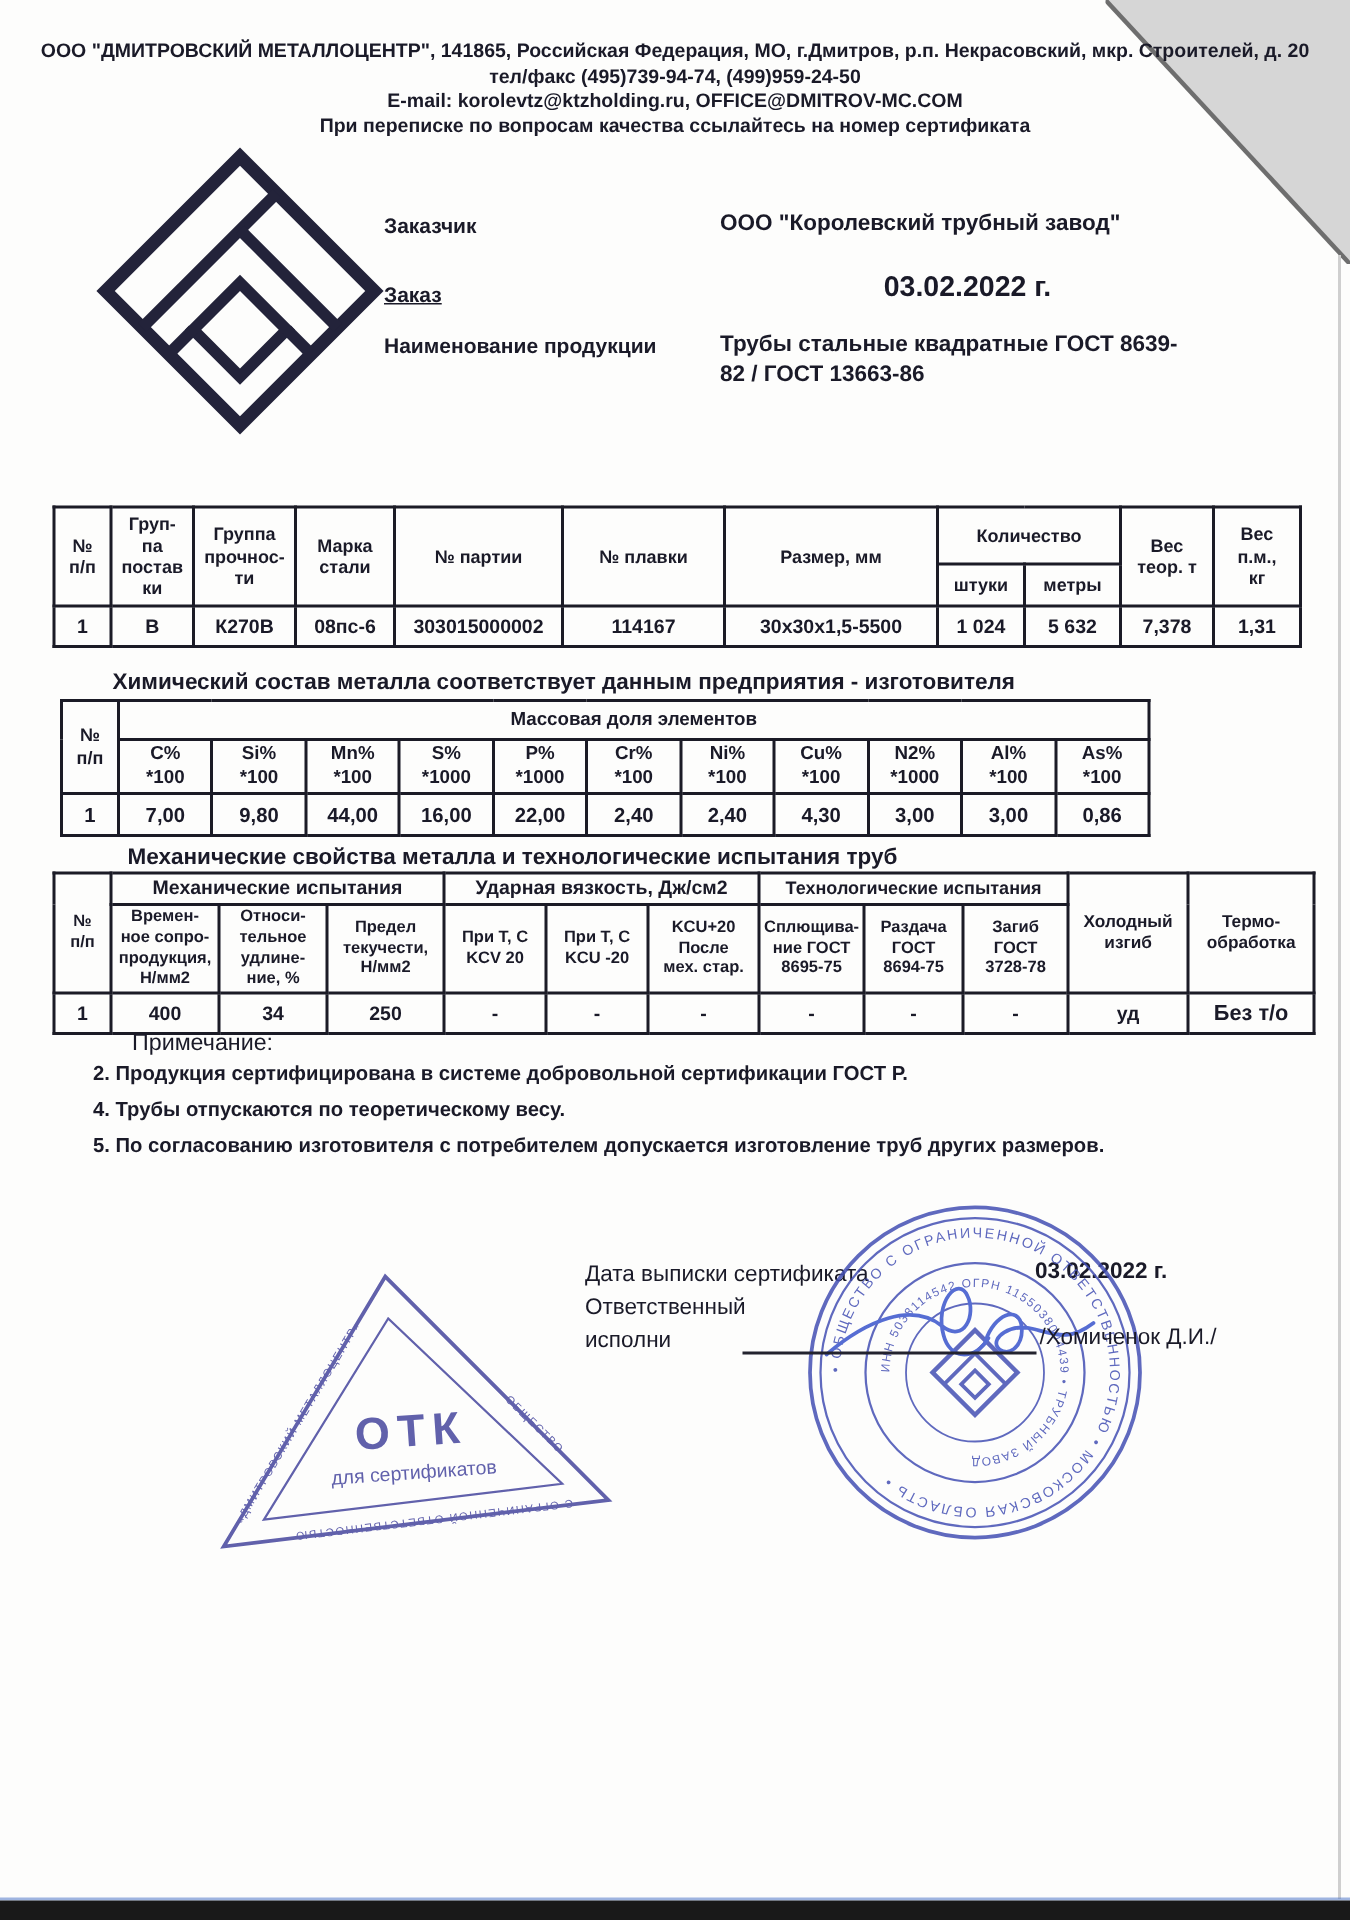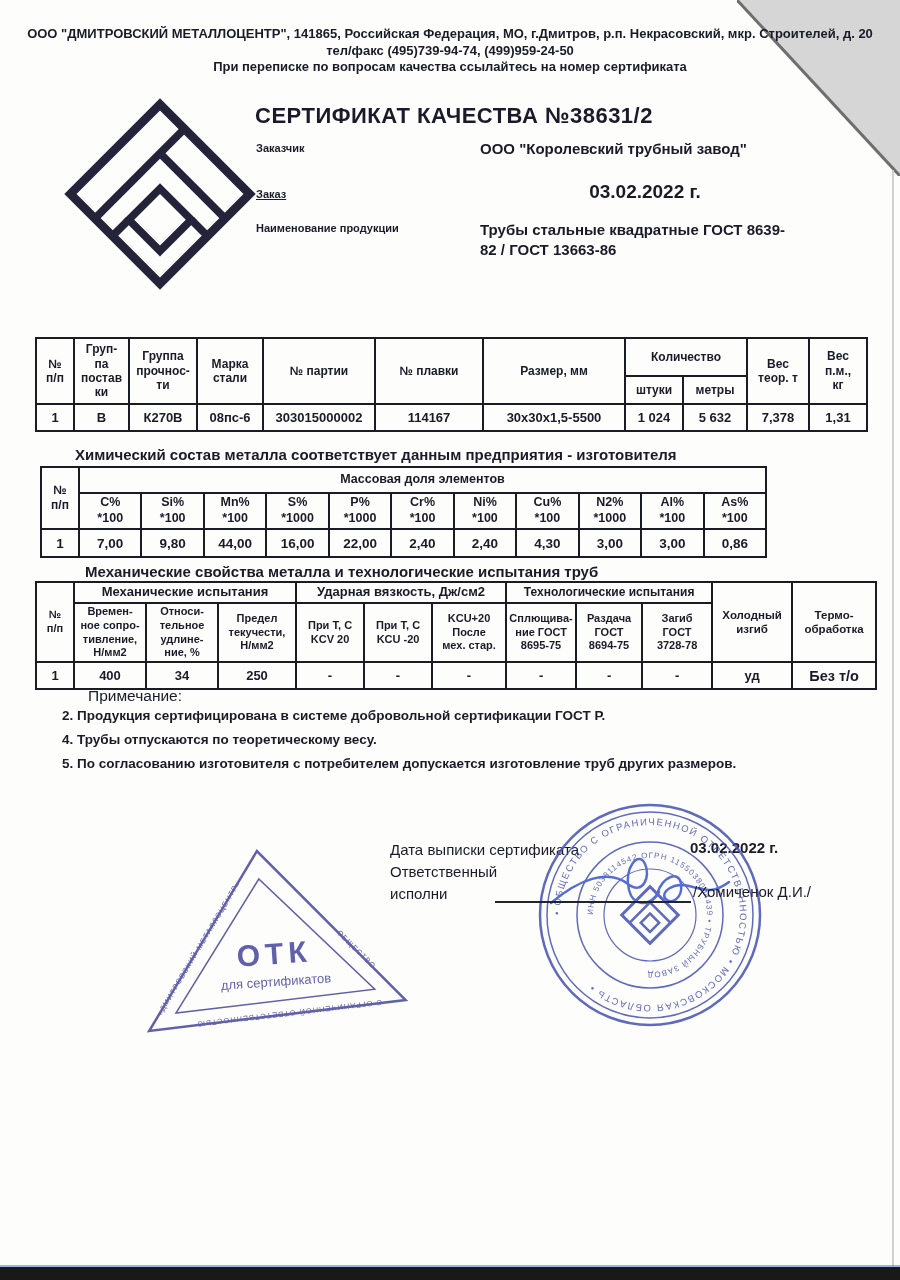--- a/index.html
+++ b/index.html
@@ -4,21 +4,21 @@
 <style>
   html,body{margin:0;padding:0;background:#e8e8e8;}
   .page{position:relative;width:900px;height:1280px;background:#fdfdfc;overflow:hidden;
         font-family:"Liberation Sans", sans-serif;color:#1a1a28;}
   .abs{position:absolute;}
   .pre{white-space:pre-line;}
   
   .org-header{top:26px;left:0;width:100%;text-align:center;font-weight:700;font-size:13px;line-height:16.5px;}
   .doc-title{top:103px;left:255px;font-size:22px;font-weight:700;letter-spacing:.5px;}
   
-  .lbl{font-size:11px;font-weight:700;}
+  .lbl{font-size:14px;font-weight:700;}
   .val{font-size:15px;font-weight:700;}
   
   table{border-collapse:collapse;table-layout:fixed;}
   th,td{border:2px solid #1b1b26;text-align:center;vertical-align:middle;padding:1px 2px;
         font-weight:700;overflow:hidden;}
   .t1 th{font-size:12px;line-height:1.2;}
   .t1 td{font-size:13px;height:23px;}
   .t2 th{font-size:12.5px;line-height:1.25;}
   .t2 td{font-size:13.5px;height:24px;}
   .t3 th{font-size:11px;line-height:1.25;}
@@ -45,35 +45,35 @@
     <polygon points="0,0 163,0 163,176" fill="#d6d6d6"></polygon>
     <line x1="0" y1="0" x2="163" y2="176" stroke="#6e6e6e" stroke-width="3"></line>
   </svg>
   <div class="abs right-edge"></div>
   <div class="abs bottom-blue"></div>
   <div class="abs bottom-strip"></div>
 
   <div class="abs org-header">
     <div>ООО "ДМИТРОВСКИЙ МЕТАЛЛОЦЕНТР", 141865, Российская Федерация, МО, г.Дмитров, р.п. Некрасовский, мкр. Строителей, д. 20</div>
     <div>тел/факс (495)739-94-74, (499)959-24-50</div>
+    <div>E-mail: korolevtz@ktzholding.ru, OFFICE@DMITROV-MC.COM</div>
     <div>При переписке по вопросам качества ссылайтесь на номер сертификата</div>
   </div>
 
   <svg class="abs" style="left:64px;top:98px;" width="192" height="192" viewBox="0 0 200 200">
     <g transform="translate(100,100) rotate(45) translate(-70,-70)" fill="none" stroke="#23233a">
       <rect x="4" y="4" width="132" height="132" stroke-width="9"></rect>
       <path d="M40,4 V136" stroke-width="8"></path>
       <path d="M40,40 H136" stroke-width="8"></path>
       <rect x="66" y="66" width="46" height="46" stroke-width="8"></rect>
       <path d="M66,112 V136" stroke-width="8"></path>
       <path d="M112,66 H136" stroke-width="8"></path>
     </g>
   </svg>
 
-  <div class="abs doc-title">СЕРТИФИКАТ КАЧЕСТВА  №38631/2</div>
 
   <div class="abs lbl" style="left:256px;top:142px;">Заказчик</div>
   <div class="abs val" style="left:480px;top:140px;">ООО  "Королевский трубный завод"</div>
 
   <div class="abs lbl" style="left:256px;top:188px;text-decoration:underline;">Заказ</div>
   <div class="abs val" style="left:480px;top:181px;width:330px;text-align:center;font-size:19px;">03.02.2022 г.</div>
 
   <div class="abs lbl" style="left:256px;top:222px;">Наименование продукции</div>
   <div class="abs val" style="left:480px;top:220px;width:320px;line-height:1.35;">Трубы стальные квадратные ГОСТ 8639-82 / ГОСТ 13663-86</div>
 
@@ -214,21 +214,21 @@
         <th colspan="3" style="font-size:13px;">Ударная вязкость, Дж/см2</th>
         <th colspan="3" style="font-size:12px;">Технологические испытания</th>
         <th rowspan="2" class="pre" style="font-size:11.5px;">Холодный
 изгиб</th>
         <th rowspan="2" class="pre" style="font-size:11.5px;">Термо-
 обработка</th>
       </tr>
       <tr style="height:50px;">
         <th class="pre">Времен-
 ное сопро-
-тивление,
+продукция,
 Н/мм2</th>
         <th class="pre">Относи-
 тельное
 удлине-
 ние, %</th>
         <th class="pre">Предел
 текучести,
 Н/мм2</th>
         <th class="pre">При Т,  С
 KCV 20</th>

